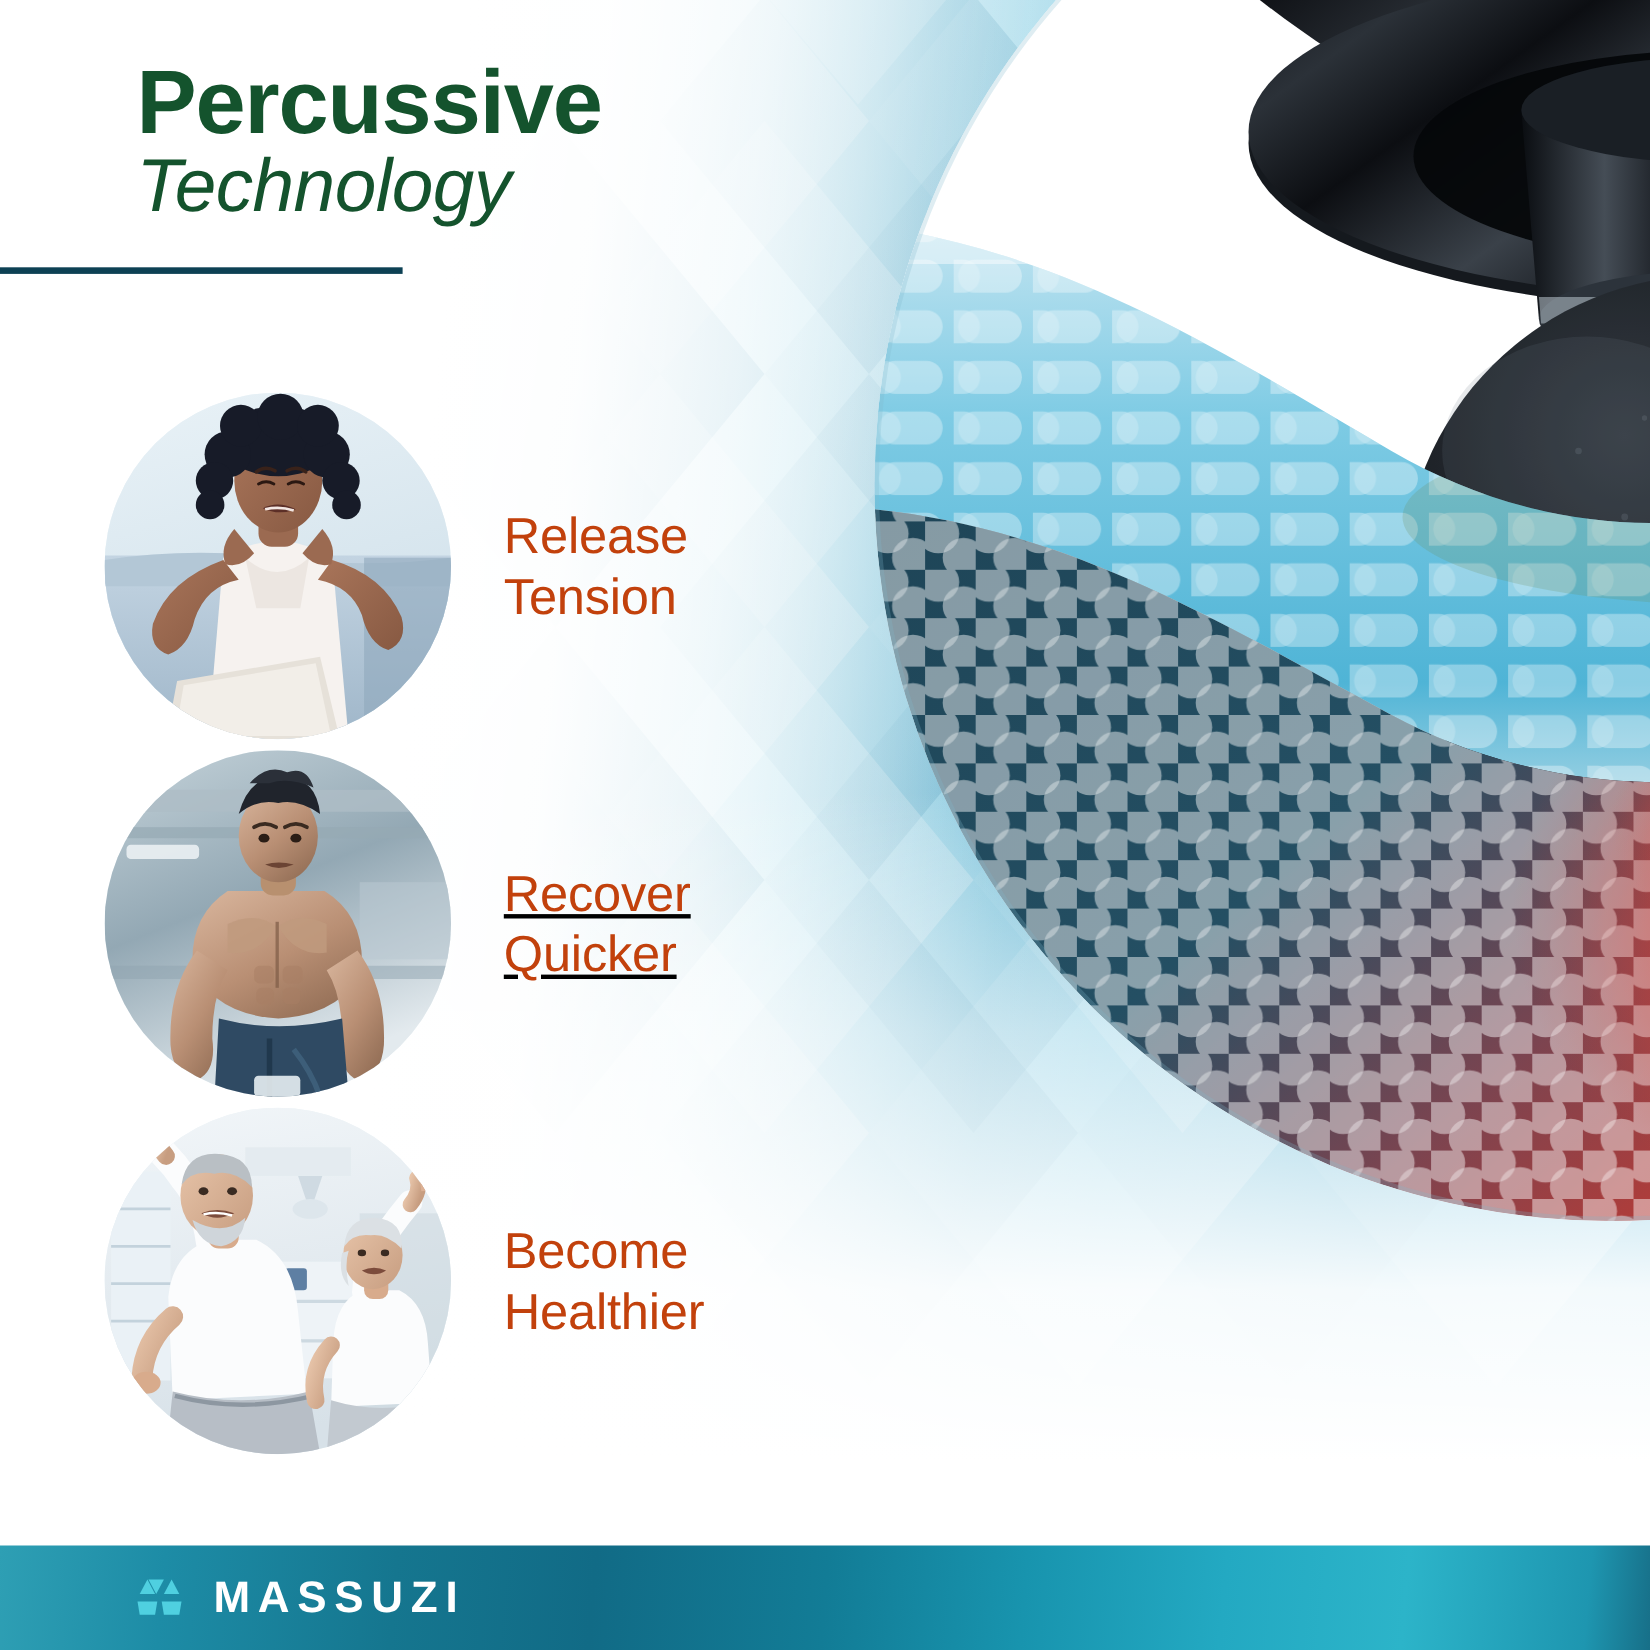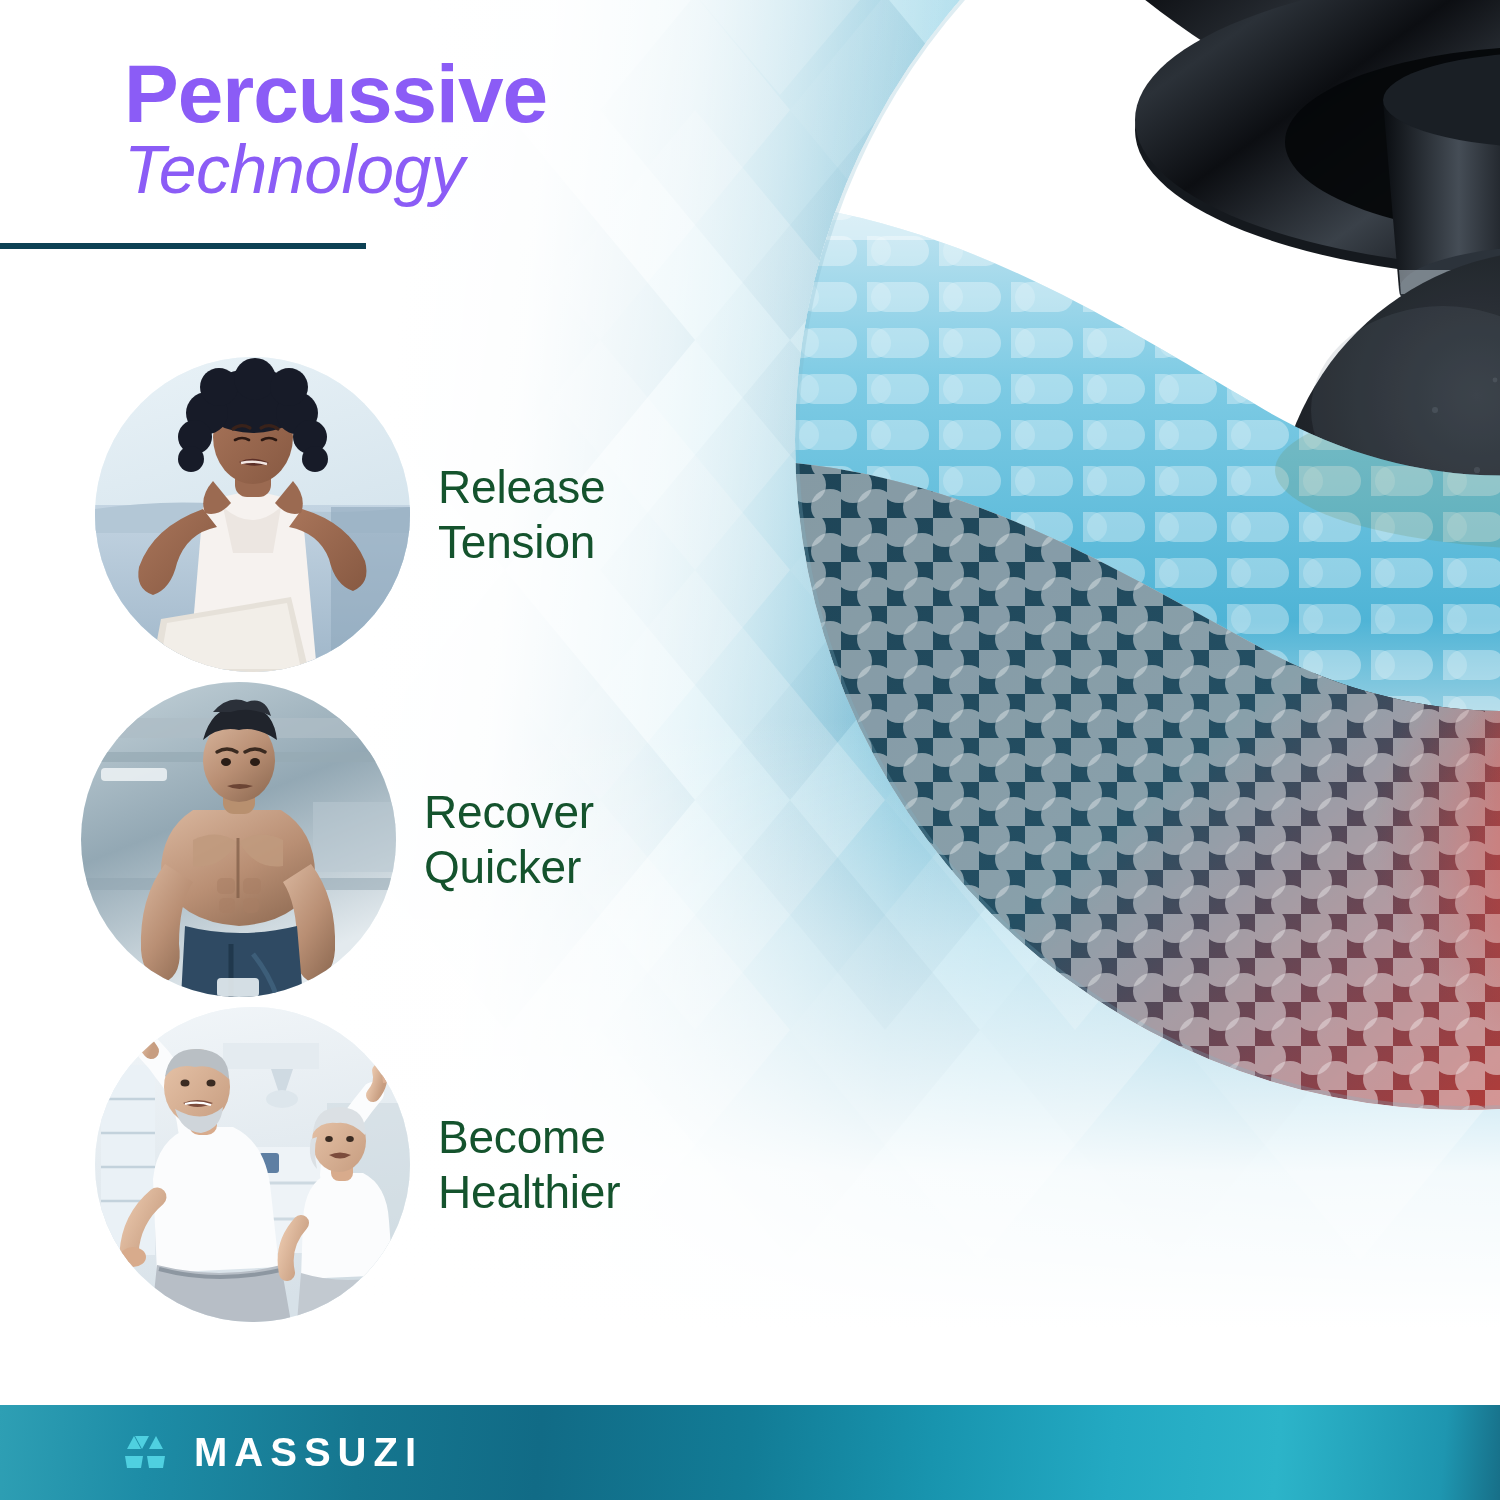--- a/index.html
+++ b/index.html
@@ -43,21 +43,21 @@
        rgba(255,255,255,0) 0%,
        rgba(255,255,255,.55) 28%,
        rgba(255,255,255,.95) 58%,
        rgba(255,255,255,1) 78%);
   }
 
   
   .headline{
     position:absolute;left:124px;top:54px;
     line-height:.98;
-    color:#8b5cf6;
+    color:#14532d;
     letter-spacing:-.5px;
   }
   .headline .l1{
     display:block;
     font-size:82px;font-weight:700;
     letter-spacing:-1px;
   }
   .headline .l2{
     display:block;
     font-size:68px;font-weight:400;font-style:italic;
@@ -66,36 +66,36 @@
   }
   .rule{
     position:absolute;left:0;top:243px;
     width:366px;height:6px;
     background:#0d4154;
   }
 
   
   .feature{position:absolute;display:flex;align-items:center;}
   .f1{left:95px;top:357px;}
-  .f2{left:81px;top:682px;}
+  .f2{left:95px;top:682px;text-decoration:underline;}
   .f3{left:95px;top:1007px;justify-content:space-between;}
 
   .thumb{
     position:relative;
     width:315px;height:315px;
     border-radius:50%;
     overflow:hidden;
     flex:0 0 auto;
     background:#eef5f8;
   }
   .thumb svg{display:block;width:100%;height:100%;}
 
   .flabel{
-    margin-left:28px;
-    color:#14532d;
+    margin-left:48px;
+    color:#c2410c;
     font-size:46px;
     font-weight:400;
     line-height:1.18;
     letter-spacing:-.2px;
     white-space:pre-line;
   }
 
   
   .hero{
     position:absolute;

